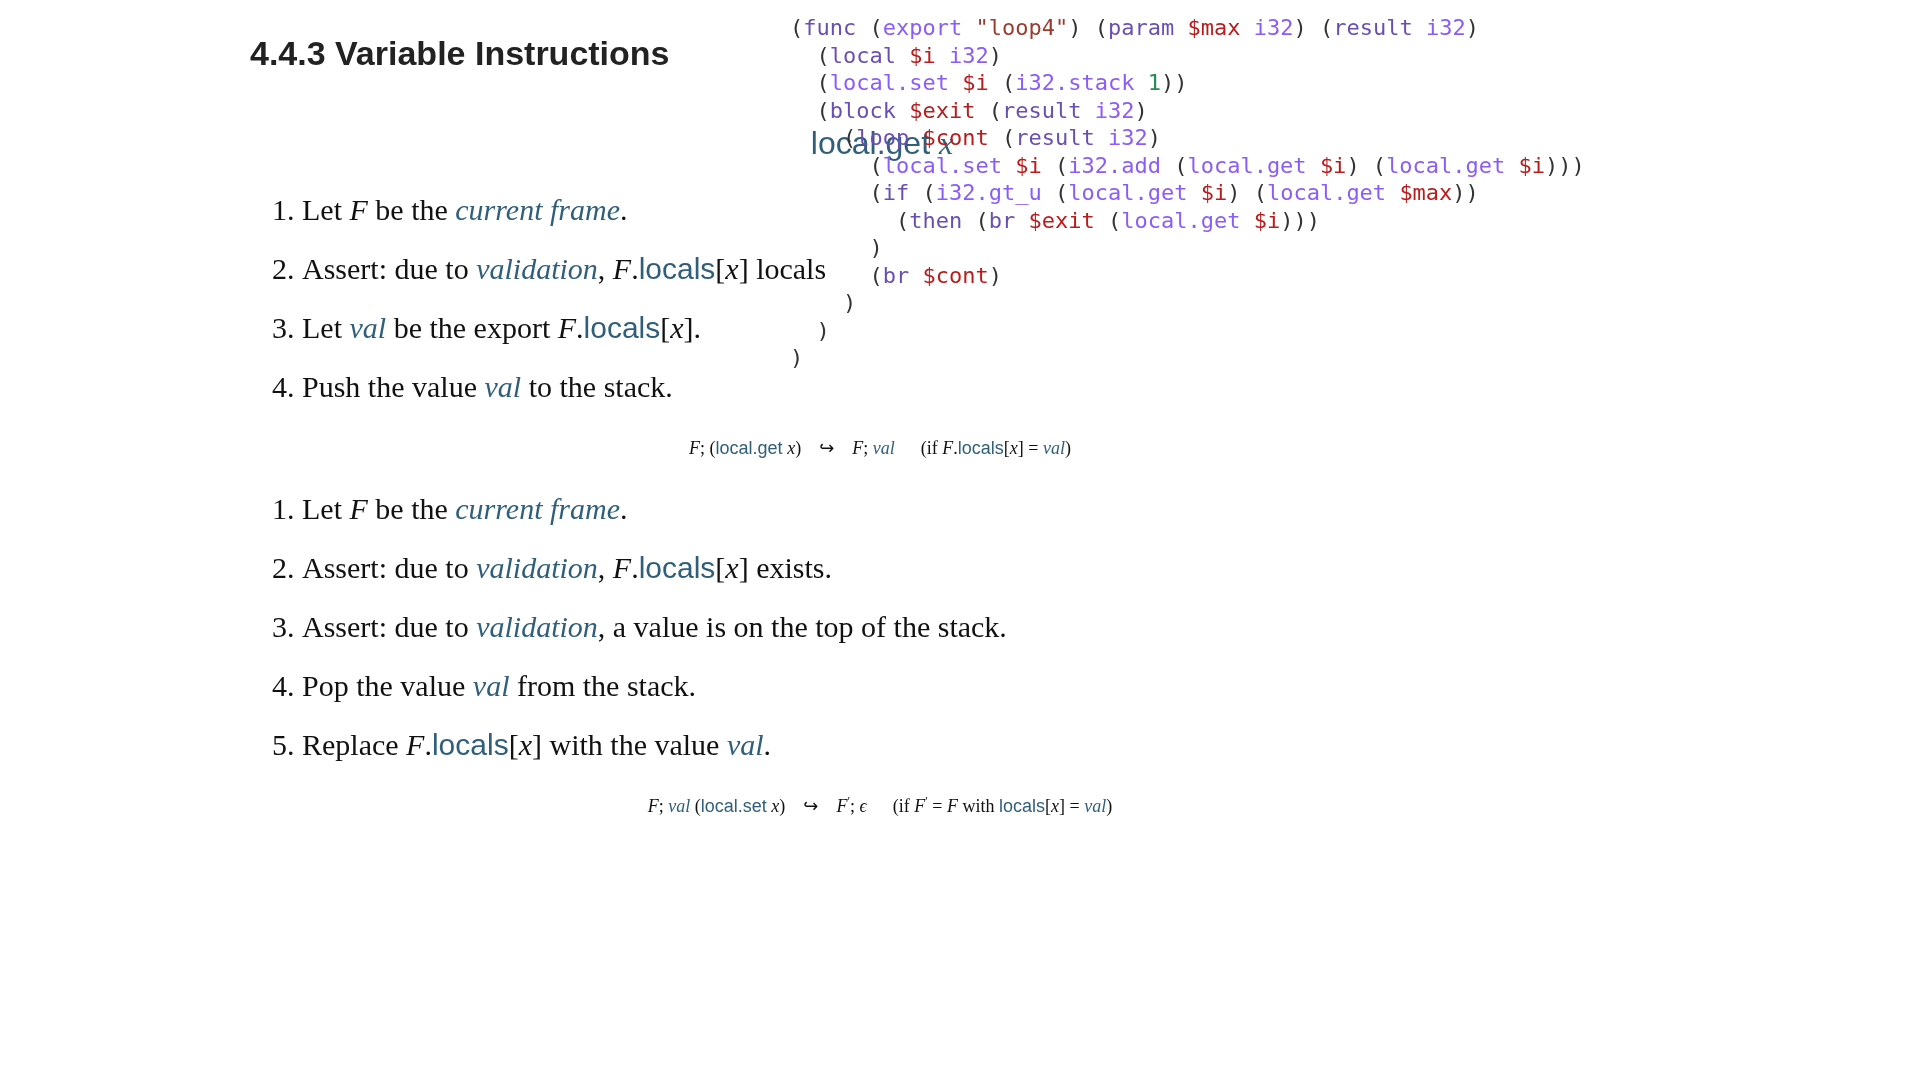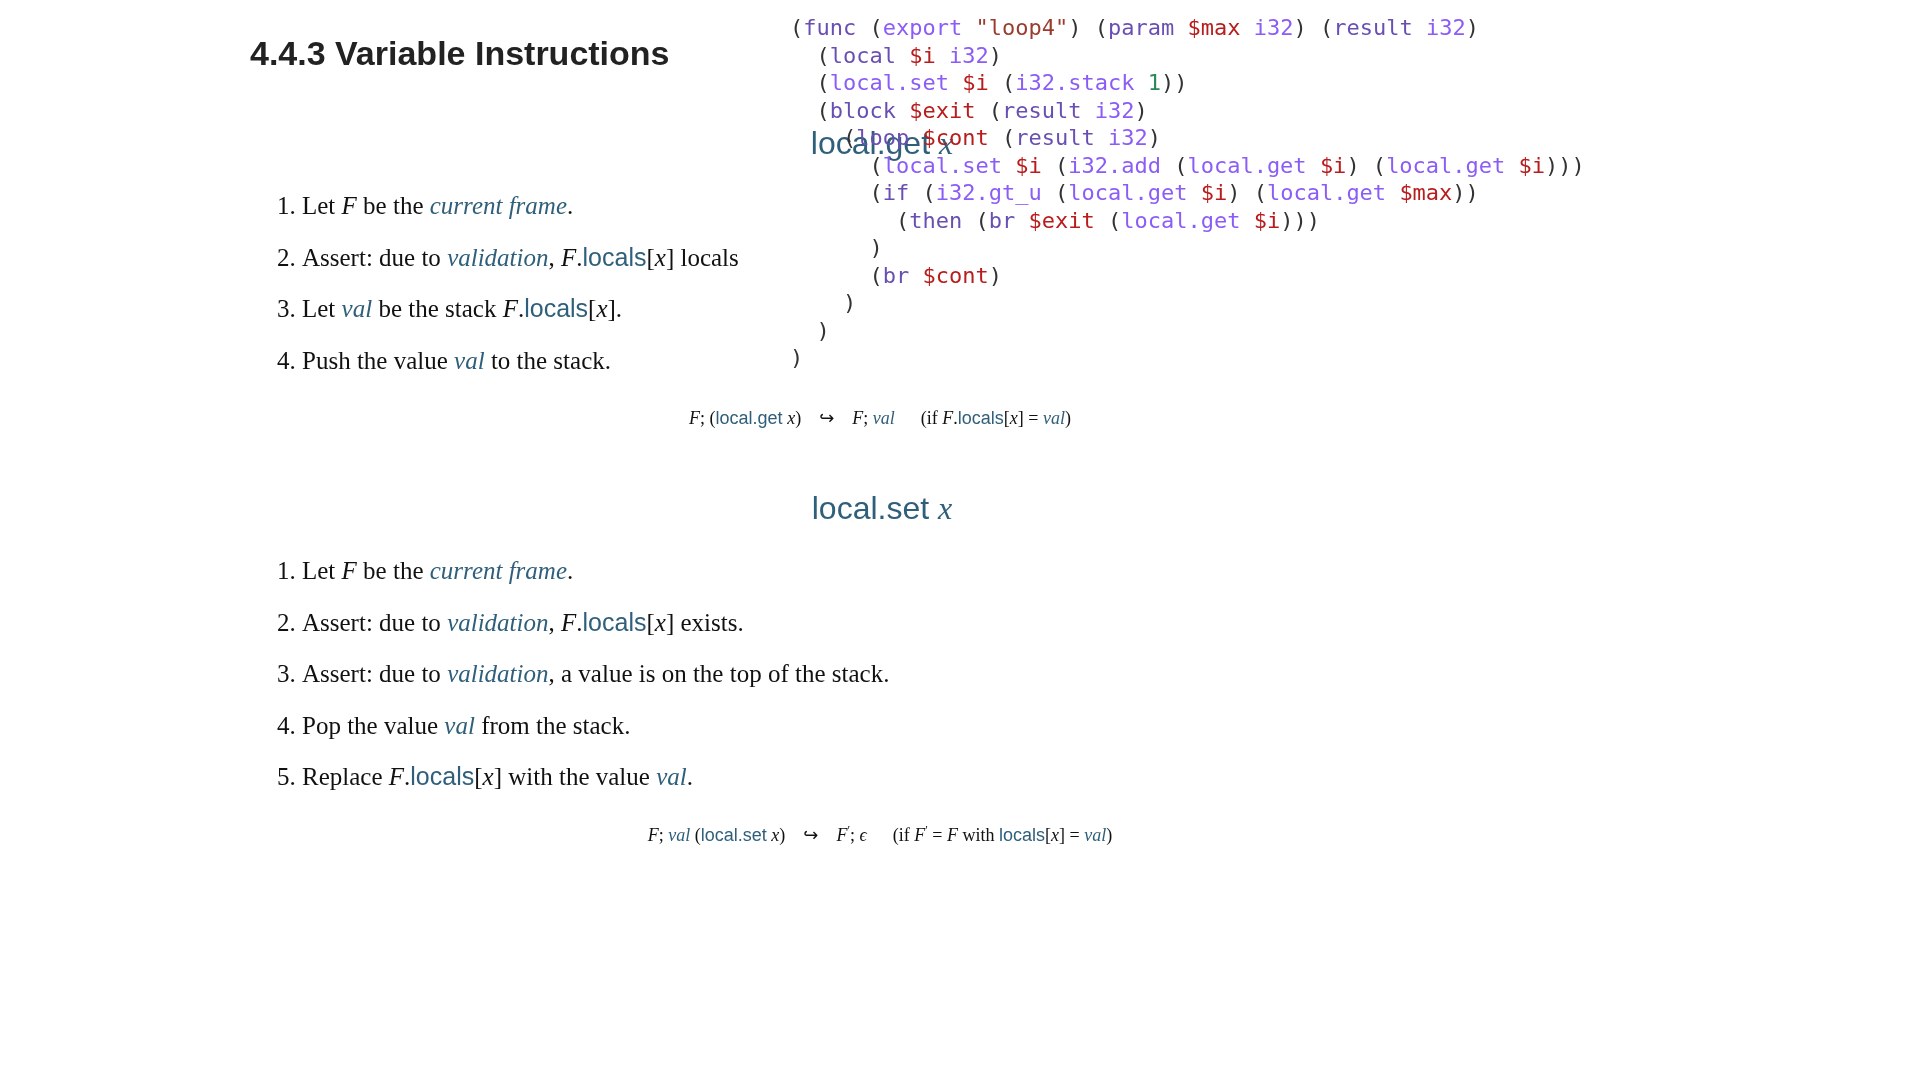--- a/index.html
+++ b/index.html
@@ -2,21 +2,21 @@
 <html><head>
 <meta charset="utf-8">
 <style>
   html,body{margin:0;padding:0;width:1920px;height:1080px;background:#fff;color:#111;}
   body{font-family:Georgia,"Times New Roman",serif;font-size:24px;line-height:1.5;}
   .page{position:relative;width:1760px;height:1080px;padding:20px 250px 40px 250px;box-sizing:border-box;}
   h2{font-family:"Helvetica Neue",Helvetica,Arial,sans-serif;font-weight:700;font-size:34px;margin:8px 0 40px 0;color:#222;}
   .sec-label{font-family:"Helvetica Neue",Helvetica,Arial,sans-serif;color:#2f5f7a;font-size:32px;margin:30px 0 20px 4px;text-align:center;}
   .sec-label .mi{font-family:Georgia,serif;font-style:italic;}
   ol{margin:0 0 10px 26px;padding-left:26px;}
-  ol li{margin:14px 0;font-size:25px;}
+  ol li{margin:14px 0;font-size:30px;}
   .mi{font-style:italic;font-family:Georgia,serif;}
   .kw{color:#2f5f7a;font-family:"Helvetica Neue",Helvetica,Arial,sans-serif;font-style:normal;}
   .lk{color:#2f5f7a;font-style:italic;}
   .reduction{text-align:center;font-size:18px;margin:26px 0 24px 0;white-space:nowrap;}
   .reduction .gap{display:inline-block;width:26px;}
   .reduction .arrow{display:inline-block;margin:0 18px;}
   .sup{font-size:0.65em;vertical-align:super;}
 
   .code-overlay{position:absolute;top:14px;left:790px;font-family:"Menlo","Consolas",monospace;font-size:22px;line-height:1.25;white-space:pre;color:#333;}
   .c-kw{color:#6a4fb3;}   
@@ -38,35 +38,31 @@
   </div>
 
   <ol>
     <li>
       <span>Let </span><span class="mi">F</span><span> be the </span><span class="lk">current frame</span><span>.</span>
     </li>
     <li>
       <span>Assert: due to </span><span class="lk">validation</span><span>, </span><span class="mi">F</span><span>.</span><span class="kw">locals</span>[<span class="mi">x</span>]<span> locals</span>
     </li>
     <li>
-      <span>Let </span><span class="lk mi">val</span><span> be the stack </span><span class="mi">F</span><span>.</span><span class="kw">locals</span>[<span class="mi">x</span>]<span>.</span>
+      <span>Let </span><span class="lk mi">val</span><span> be the export </span><span class="mi">F</span><span>.</span><span class="kw">locals</span>[<span class="mi">x</span>]<span>.</span>
     </li>
     <li>
       <span>Push the value </span><span class="lk mi">val</span><span> to the stack.</span>
     </li>
   </ol>
 
   <div class="reduction">
     <span class="mi">F</span>; (<span class="kw">local.get</span> <span class="mi">x</span>)<span class="arrow">↪</span><span class="mi">F</span>; <span class="lk mi">val</span><span class="gap"></span>(<span>if </span><span class="mi">F</span>.<span class="kw">locals</span>[<span class="mi">x</span>]<span> = </span><span class="lk mi">val</span>)
   </div>
 
-  <div class="sec-label" style="margin-top:52px;">
-    <span class="kw">local.set</span>
-    <span class="mi">x</span>
-  </div>
 
   <ol>
     <li>
       <span>Let </span><span class="mi">F</span><span> be the </span><span class="lk">current frame</span><span>.</span>
     </li>
     <li>
       <span>Assert: due to </span><span class="lk">validation</span><span>, </span><span class="mi">F</span><span>.</span><span class="kw">locals</span>[<span class="mi">x</span>]<span> exists.</span>
     </li>
     <li>
       <span>Assert: due to </span><span class="lk">validation</span><span>, a value is on the top of the stack.</span>

